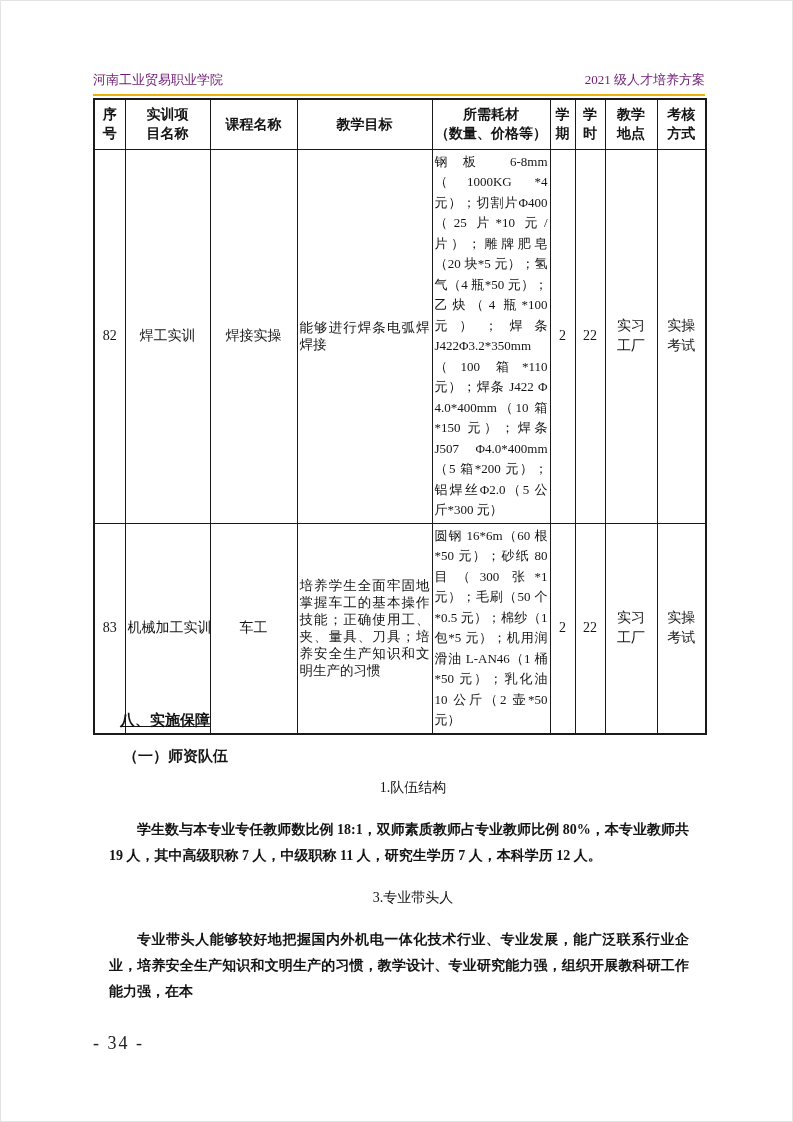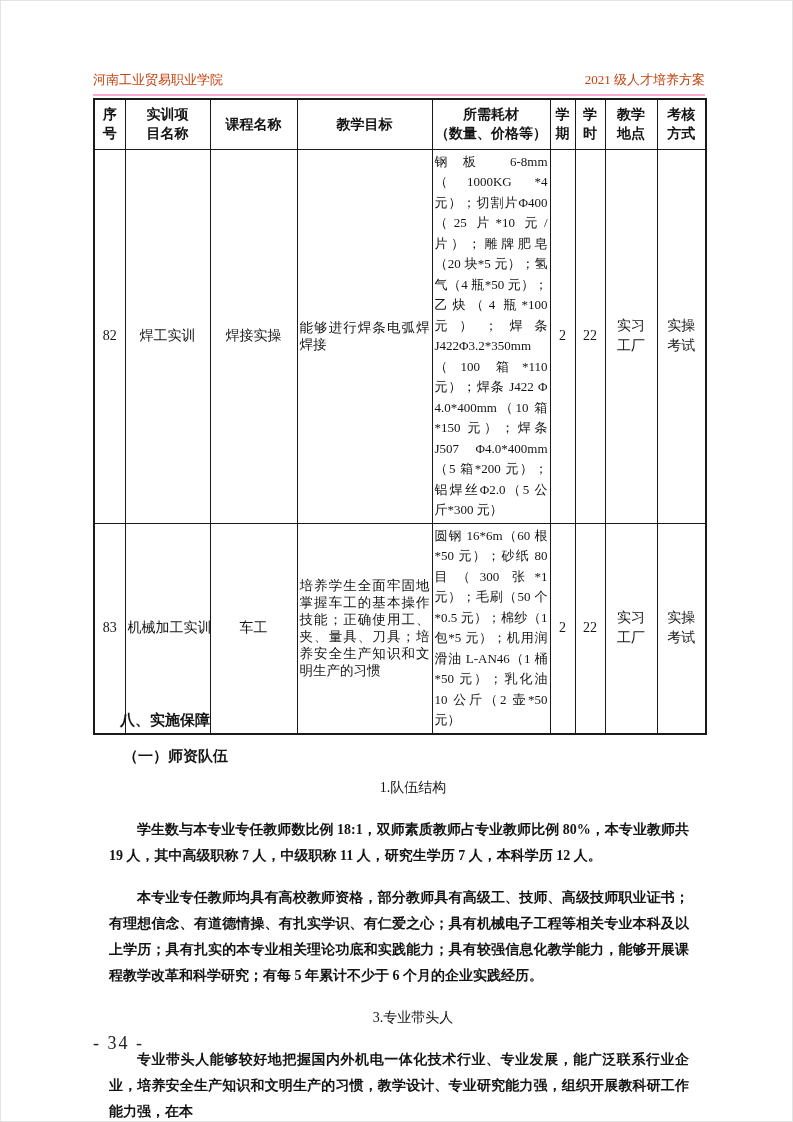--- a/index.html
+++ b/index.html
@@ -21,23 +21,23 @@
   
   .header {
     position: absolute;
     left: 92px;
     width: 612px;
     top: 70px;
     display: flex;
     justify-content: space-between;
     align-items: flex-end;
     font-size: 13px;
-    color: #c2410c;
+    color: #701a75;
     padding-bottom: 5px;
-    border-bottom: 2px solid #f9a8d4;
+    border-bottom: 2px solid #eab308;
   }
   
   .train-table {
     position: absolute;
     left: 92px;
     top: 97px;
     width: 612px;
     border-collapse: collapse;
     table-layout: fixed;
     border: 2px solid #1a1a1a;
@@ -90,20 +90,21 @@
     font-size: 14px;
     line-height: 26px;
     text-align: justify;
   }
   .h1 {
     font-weight: bold;
     font-size: 15px;
     padding-left: 1.8em;
     margin: 8px 16px 10px 0;
     text-align: left;
+    text-decoration: underline;
   }
   .h2 {
     font-weight: bold;
     font-size: 15px;
     padding-left: 2em;
     margin: 0 0 6px 0;
     text-align: left;
   }
   .sub {
     padding-left: 2em;
@@ -195,20 +196,19 @@
 考试</td>
       </tr>
     </tbody>
   </table>
 
   <div class="body-text">
     <div class="h1">八、实施保障</div>
     <div class="h2">（一）师资队伍</div>
     <div class="sub">1.队伍结构</div>
     <p class="para">学生数与本专业专任教师数比例 18:1，双师素质教师占专业教师比例 80%，本专业教师共 19 人，其中高级职称 7 人，中级职称 11 人，研究生学历 7 人，本科学历 12 人。</p>
-    <p class="para">本专业专任教师均具有高校教师资格，部分教师具有高级工、技师、高级技师职业证书；有理想信念、有道德情操、有扎实学识、有仁爱之心；具有机械电子工程等相关专业本科及以上学历；具有扎实的本专业相关理论功底和实践能力；具有较强信息化教学能力，能够开展课程教学改革和科学研究；有每 5 年累计不少于 6 个月的企业实践经历。</p>
     <div class="sub">3.专业带头人</div>
     <p class="para">专业带头人能够较好地把握国内外机电一体化技术行业、专业发展，能广泛联系行业企业，培养安全生产知识和文明生产的习惯，教学设计、专业研究能力强，组织开展教科研工作能力强，在本</p>
   </div>
 
   <div class="footer">- 34 -</div>
 
 </div>
 
 </body></html>

